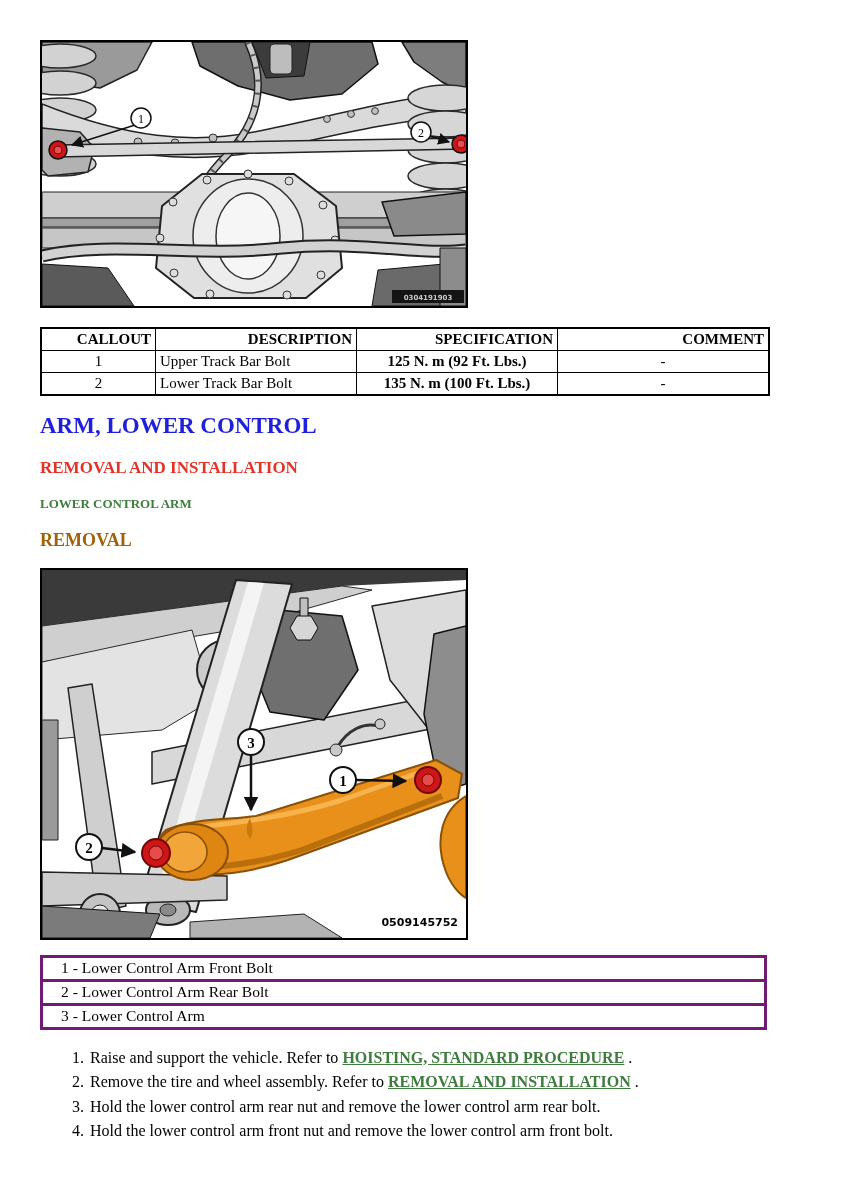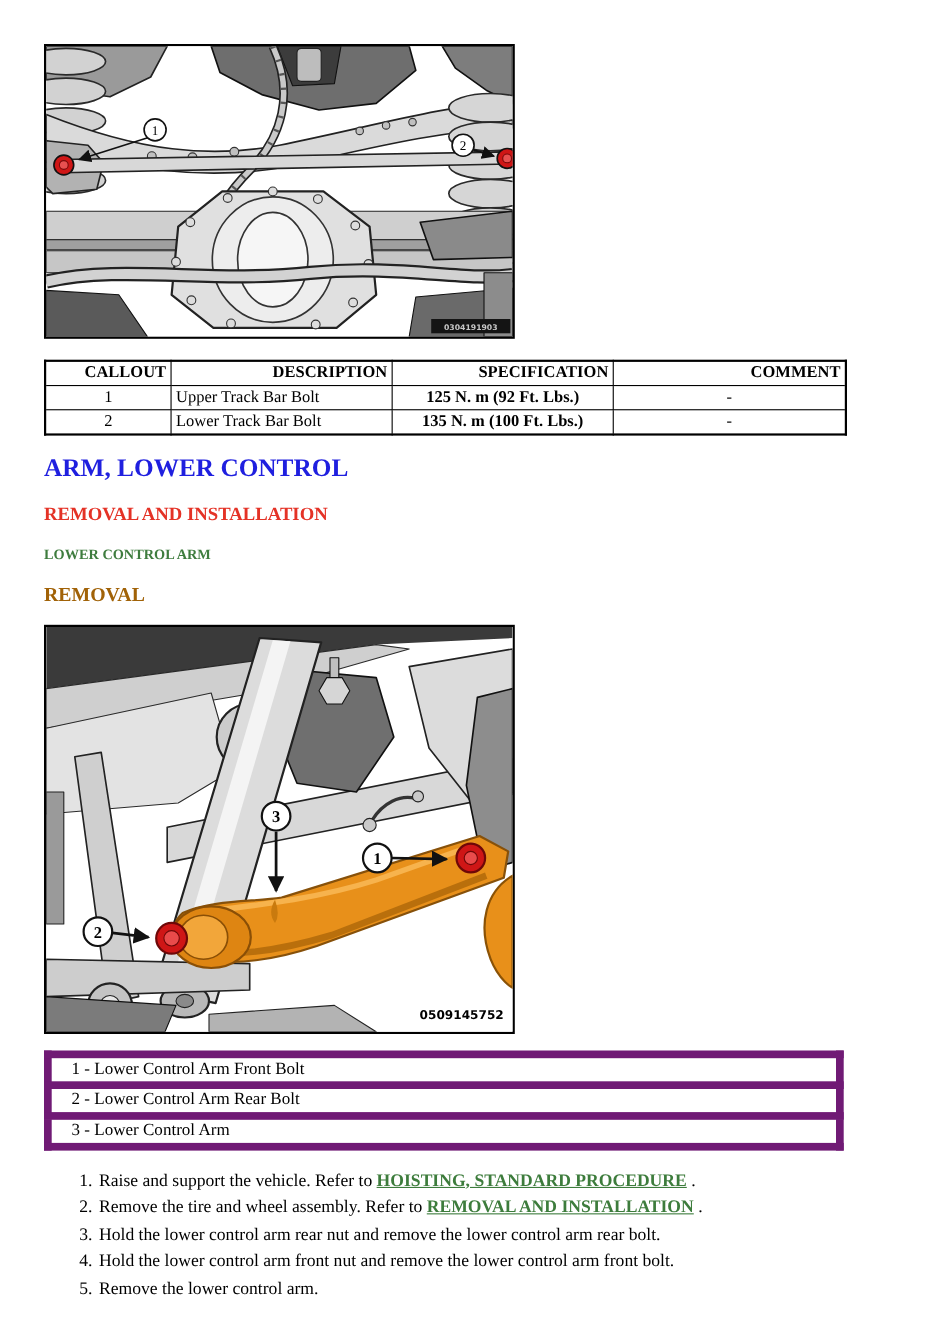--- a/index.html
+++ b/index.html
@@ -27,21 +27,21 @@
   .bold { font-weight:bold; }
 
   h1,h2,h3,h4 { line-height:1.05; }
   h1 { font-size:23px; color:#1f1fdf; margin:18px 0 0; }
   h2 { font-size:17px; color:#e43226; margin:21px 0 0; }
   h3 { font-size:13px; color:#3e7c3e; margin:20px 0 0; }
   h4 { font-size:18px; color:#a16207; margin:20px 0 16px; }
 
   .legend-table { border:2px solid #000; margin-top:15px; width:727px; }
   .legend-table td {
-    border:7px solid #701a75; font-size:15.5px; height:21px; padding:0 18px;
+    border:3px solid #701a75; font-size:15.5px; height:21px; padding:0 18px;
   }
 
   .steps { margin:16px 0 0 24px; }
   .step { font-size:16px; line-height:24.6px; }
   .step .num { display:inline-block; min-width:20px; text-align:right; margin-right:6px; }
   .step a.link { color:#3d7c3c; font-weight:bold; text-decoration:underline; cursor:pointer; }
 
   .callout-text { font-family:"Liberation Serif","DejaVu Serif",serif; }
   .fig-id { font-family:"DejaVu Sans","Liberation Sans",sans-serif; font-weight:bold; }
 </style>
@@ -303,18 +303,15 @@
     </div>
     <div class="step">
       <span class="num">2.</span><span>Remove the tire and wheel assembly. Refer to </span><a class="link" href="#">REMOVAL AND INSTALLATION</a><span> .</span>
     </div>
     <div class="step">
       <span class="num">3.</span><span>Hold the lower control arm rear nut and remove the lower control arm rear bolt.</span>
     </div>
     <div class="step">
       <span class="num">4.</span><span>Hold the lower control arm front nut and remove the lower control arm front bolt.</span>
     </div>
-    <div class="step">
-      <span class="num">5.</span><span>Remove the lower control arm.</span>
-    </div>
   </div>
 
 </div>
 
 </body></html>

